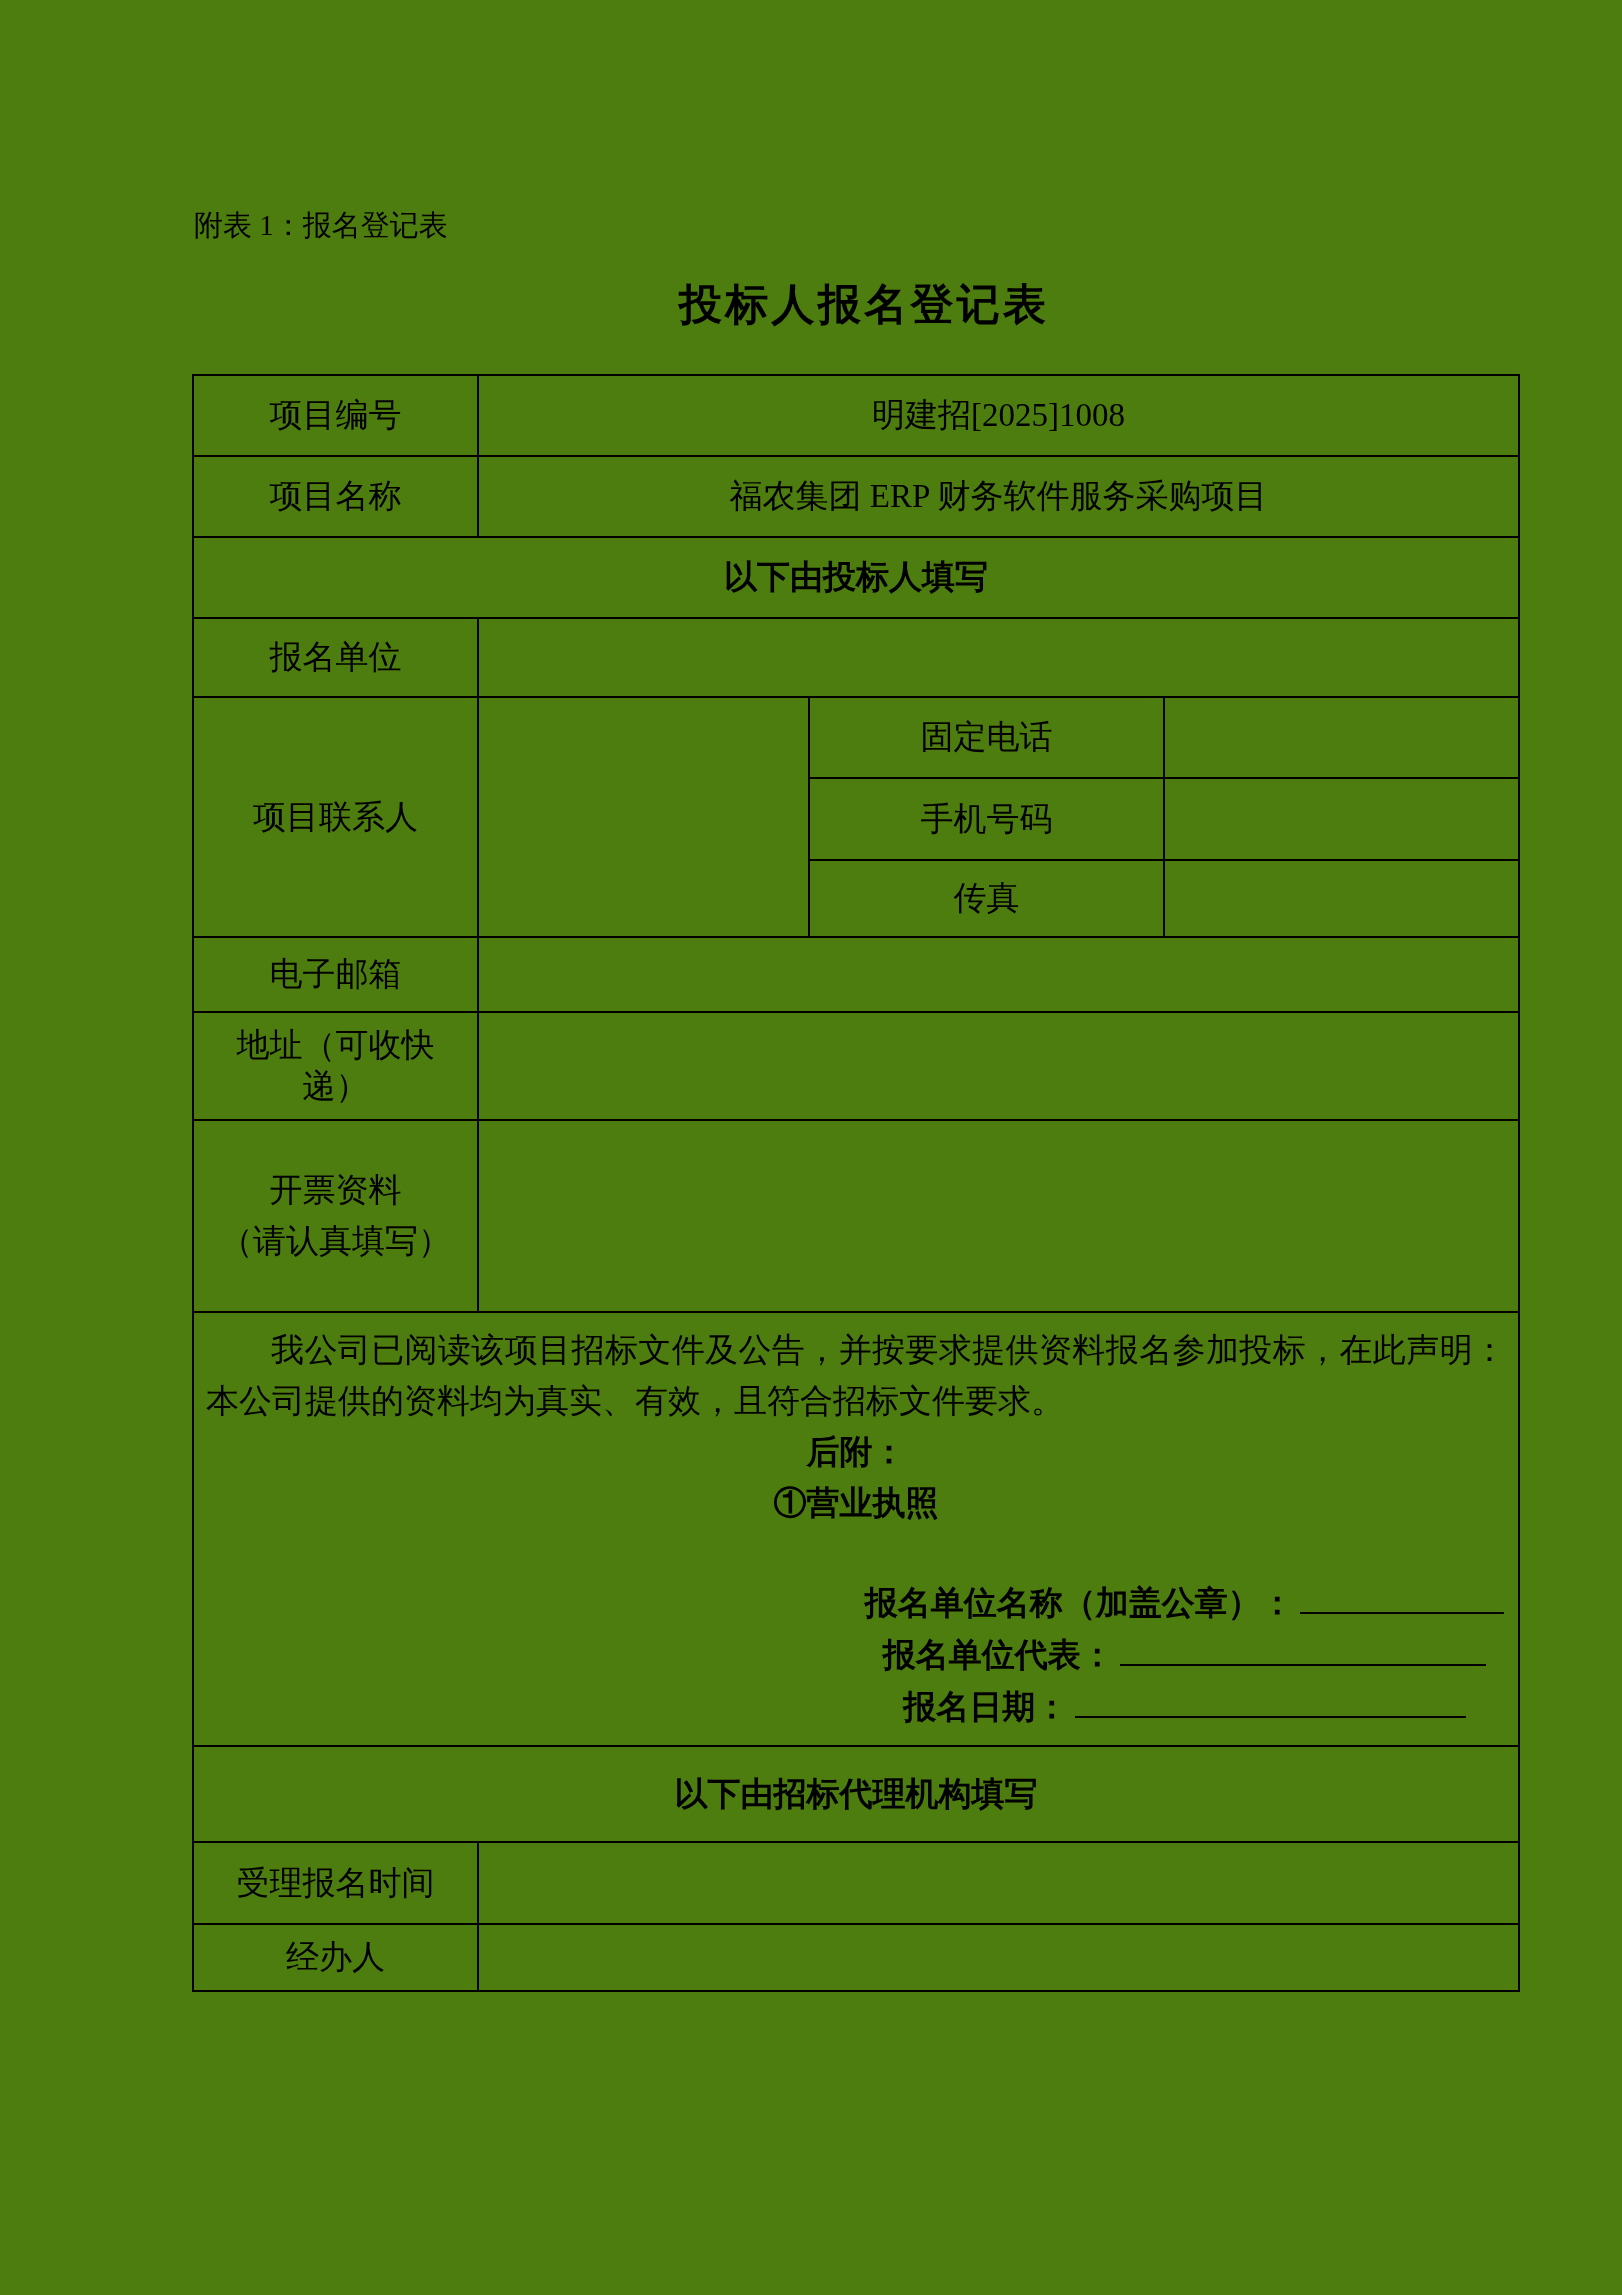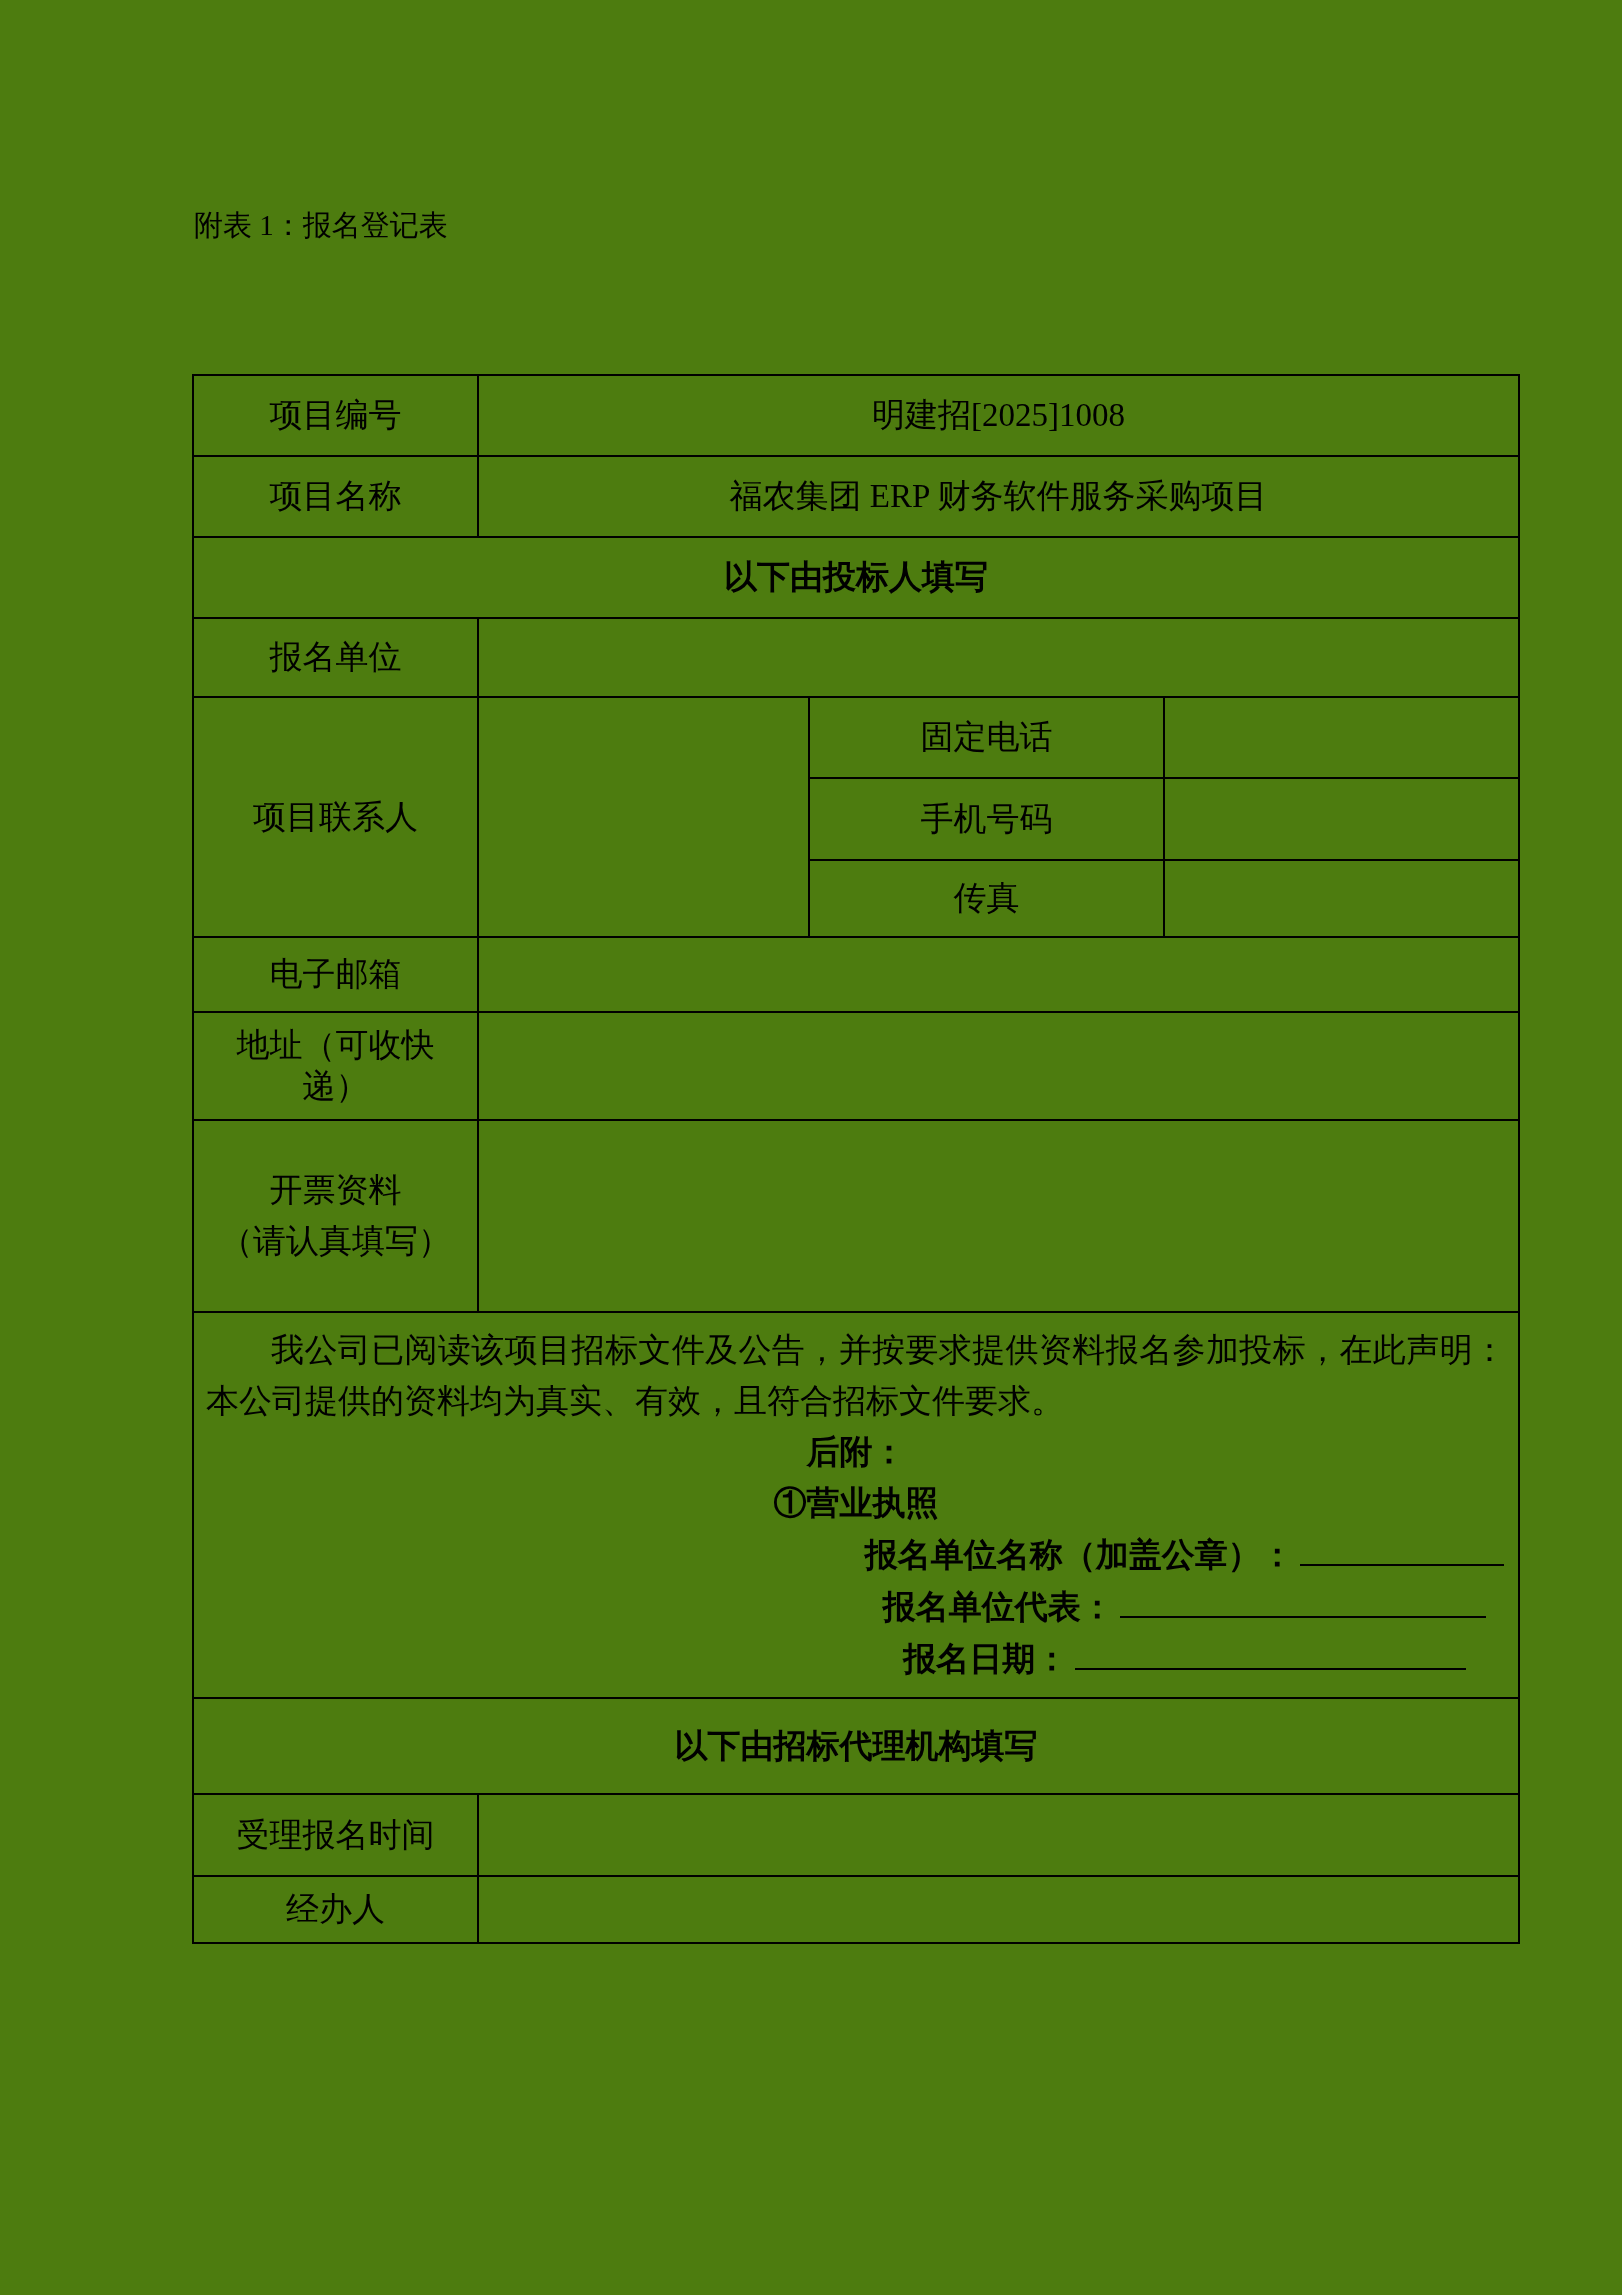--- a/index.html
+++ b/index.html
@@ -87,20 +87,21 @@
   }
   .attach {
     font-weight: bold;
     font-size: 33px;
     line-height: 51px;
   }
   .sign-block {
     margin-left: 657px;
     font-weight: bold;
     font-size: 33px;
+    margin-top: 48px;
   }
   .sig-line {
     line-height: 52px;
     white-space: nowrap;
   }
   .uline {
     display: inline-block;
     border-bottom: 2.6px solid #000000;
     height: 34px;
     vertical-align: baseline;
@@ -109,20 +110,21 @@
   .u2 { width: 366px; margin-left: 6.5px; }
   .u3 { width: 391px; margin-left: 6.5px; }
 </style>
 </head>
 <body>
 
 <div class="page">
 
   <div class="note">附表 1：报名登记表</div>
 
+  <h1 class="title">投标人报名登记表</h1>
 
   <table class="form">
     <colgroup>
       <col class="c1">
         <col class="c2">
         <col class="c3">
         <col class="c4">
     </colgroup>
     <tbody>
       <tr class="h124">

